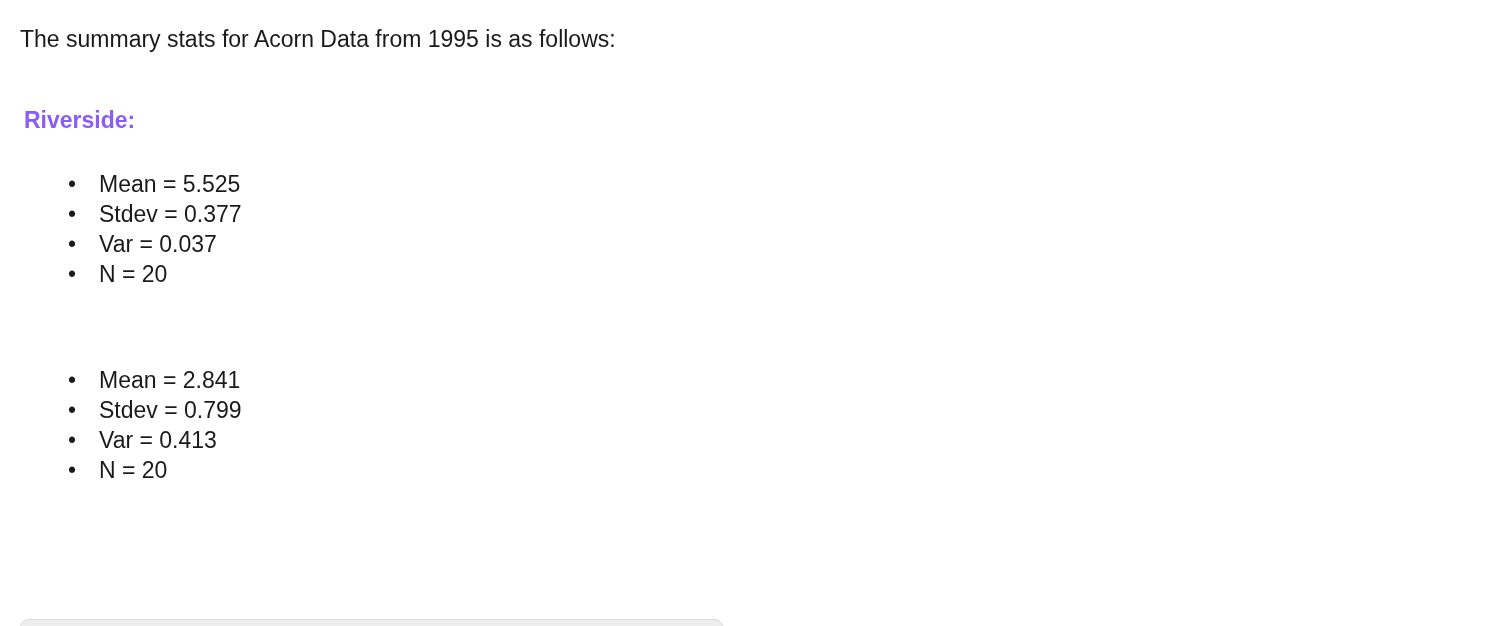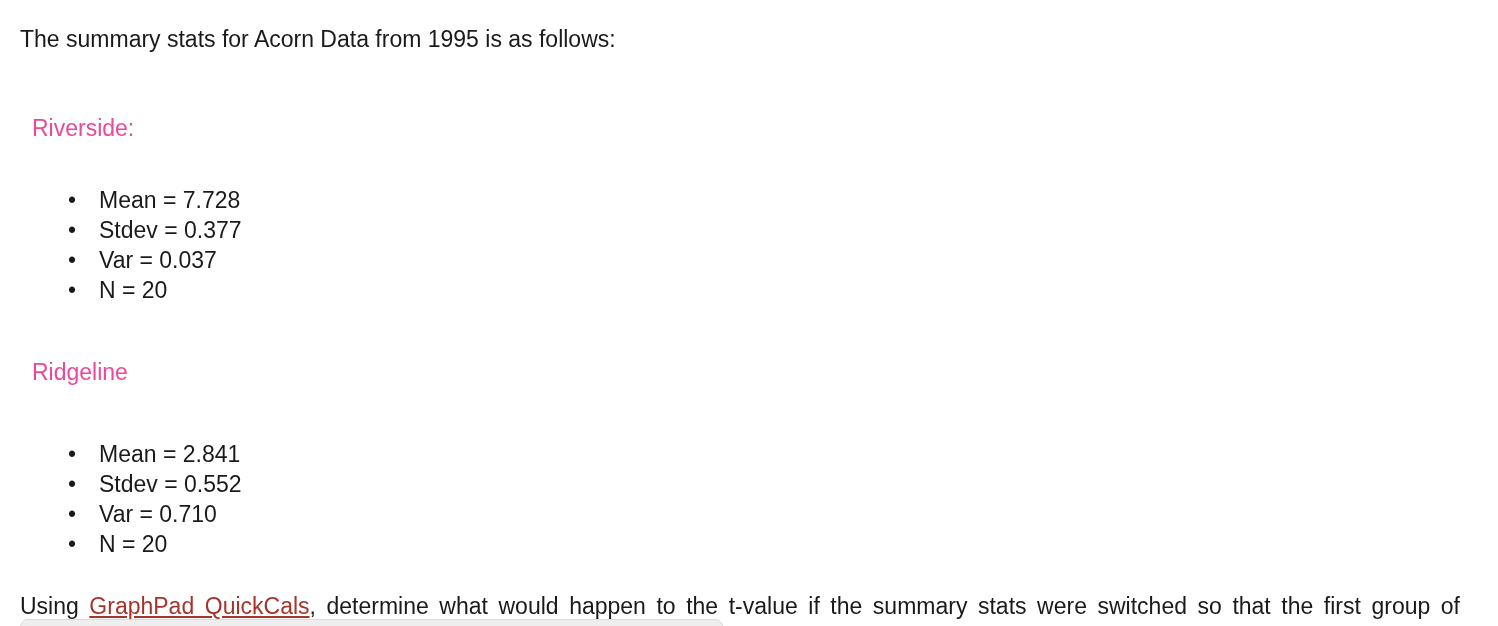--- a/index.html
+++ b/index.html
@@ -26,26 +26,26 @@
     margin: 0;
     padding: 0 38px 0 20px;
     font-size: 23px;
     line-height: 34px;
     color: #1a1a1a;
   }
   .intro {
     padding-top: 22px;
   }
   .group-heading {
-    margin: 12px;
+    margin: 4px;
     padding: 0 38px 0 20px;
     font-size: 23px;
     line-height: 34px;
-    font-weight: normal;
-    color: #ec4899;
+    font-weight: bold;
+    color: #8b5cf6;
   }
   .spacer-lg { height: 43px; }
   .spacer-md { height: 38px; }
   .spacer-sm { height: 28px; }
   .stat-list {
     margin: 0;
     padding: 0;
     list-style: none;
   }
   .stat-list li {
@@ -96,60 +96,58 @@
 
   <div class="spacer-lg"></div>
 
   <h3 class="group-heading">Riverside:</h3>
 
   <div class="spacer-sm"></div>
 
   <ul class="stat-list">
     <li>
       <span class="bullet">•</span>
-      <span>Mean = 7.728</span>
+      <span>Mean = 5.525</span>
     </li>
     <li>
       <span class="bullet">•</span>
       <span>Stdev = 0.377</span>
     </li>
     <li>
       <span class="bullet">•</span>
       <span>Var = 0.037</span>
     </li>
     <li>
       <span class="bullet">•</span>
       <span>N = 20</span>
     </li>
   </ul>
 
   <div class="spacer-md"></div>
 
-  <h3 class="group-heading">Ridgeline</h3>
 
   <div class="spacer-md"></div>
 
   <ul class="stat-list">
     <li>
       <span class="bullet">•</span>
       <span>Mean = 2.841</span>
     </li>
     <li>
       <span class="bullet">•</span>
-      <span>Stdev = 0.552</span>
+      <span>Stdev = 0.799</span>
     </li>
     <li>
       <span class="bullet">•</span>
-      <span>Var = 0.710</span>
+      <span>Var = 0.413</span>
     </li>
     <li>
       <span class="bullet">•</span>
       <span>N = 20</span>
     </li>
   </ul>
 
   <div class="spacer-sm"></div>
 
-  <p class="para closing"><span>Using </span><a href="#">GraphPad QuickCals</a><span>, determine what would happen to the t-value if the summary stats were switched so that the first group of numbers were Ridgeline and the bottom group of numbers were Riverside?</span></p>
 
 </div>
 
 <div class="answer-box"></div>
 
 </body></html>

